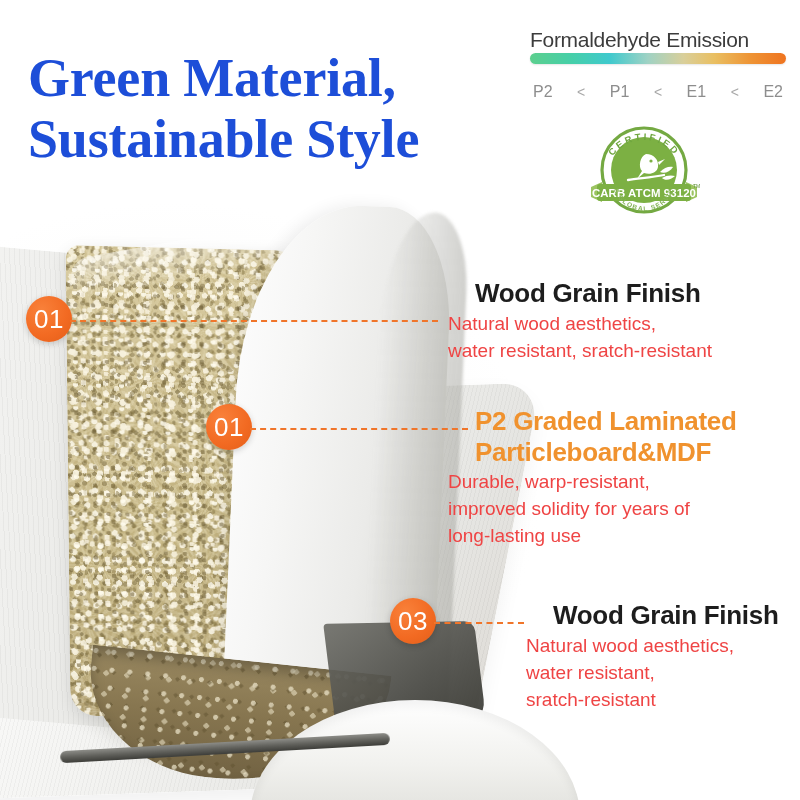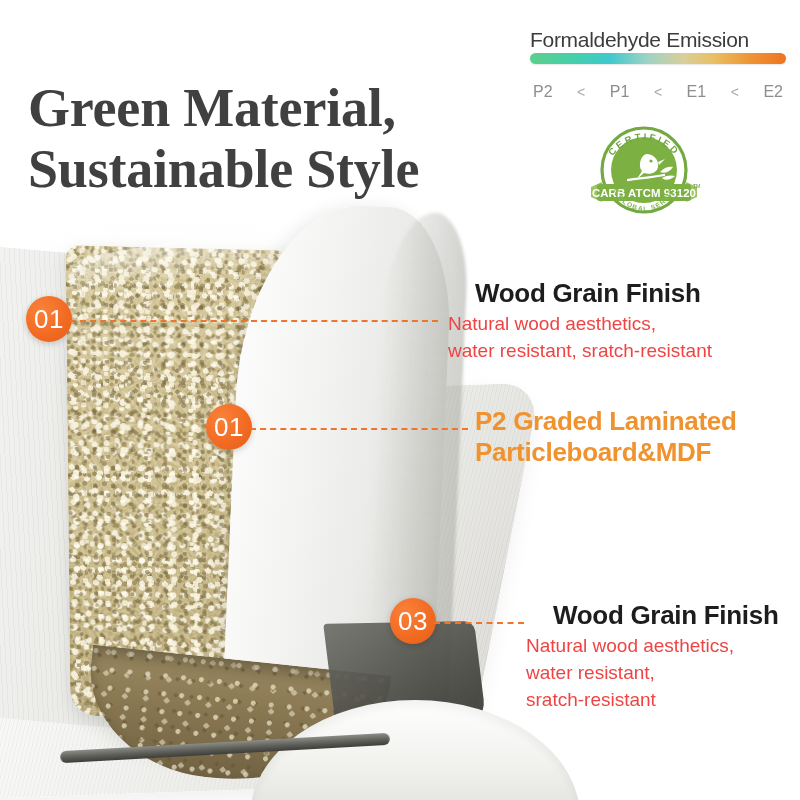--- a/index.html
+++ b/index.html
@@ -203,27 +203,27 @@
     background: linear-gradient(150deg, #6e6e68 0%, #4b4b46 60%, #35352f 100%);
     transform: rotate(-7deg) skewY(6deg);
     border-radius: 4px 10px 26px 6px;
     opacity: 0.92;
   }
 
   
   .headline {
     position: absolute;
     left: 28px;
-    top: 42px;
+    top: 12px;
     width: 510px;
     font-family: "Liberation Serif", "DejaVu Serif", serif;
     font-size: 54px;
     line-height: 1.12;
     font-weight: 700;
-    color: #404040;
+    color: #1d4ed8;
     letter-spacing: -0.2px;
     white-space: pre-line;
   }
 
   
   .emission {
     position: absolute;
     left: 530px;
     top: 28px;
     width: 256px;
@@ -402,20 +402,23 @@
   <div class="callout-text" id="c1-text">
     <div class="callout-head">Wood Grain Finish</div>
     <div class="callout-body">Natural wood aesthetics,
 water resistant, sratch-resistant</div>
   </div>
 
   <div class="callout-num" id="c2-num">01</div>
   <div class="leader" id="c2-line"></div>
   <div class="callout-text" id="c2-text">
     <div class="callout-head accent">P2 Graded Laminated Particleboard&amp;MDF</div>
+    <div class="callout-body">Durable, warp-resistant,
+improved solidity for years of
+long-lasting use</div>
   </div>
 
   <div class="callout-num" id="c3-num">03</div>
   <div class="leader" id="c3-line"></div>
   <div class="callout-text" id="c3-text">
     <div class="callout-head">Wood Grain Finish</div>
     <div class="callout-body">Natural wood aesthetics,
 water resistant,
 sratch-resistant</div>
   </div>

